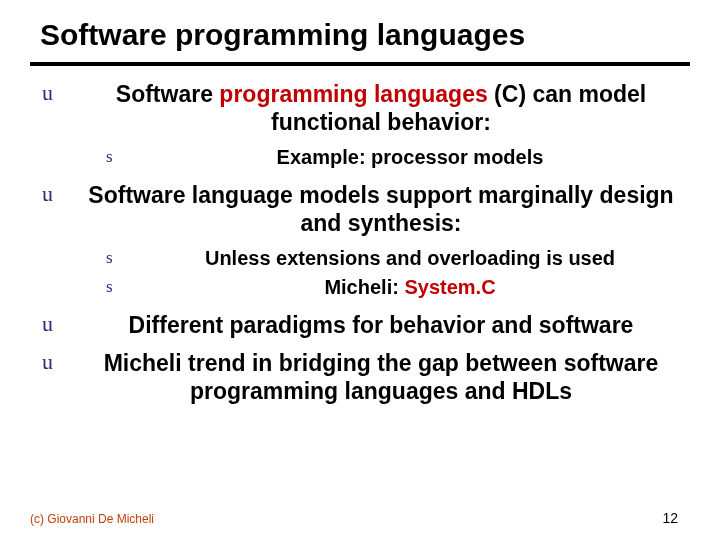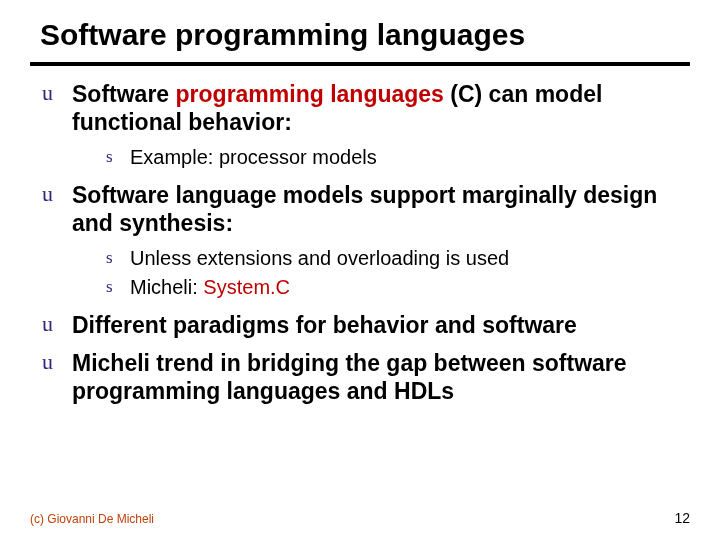--- a/index.html
+++ b/index.html
@@ -18,20 +18,21 @@
     padding: 0 10px 10px 10px;
   }
   .rule {
     border: none;
     border-top: 4px solid #000;
     margin: 0 0 14px 0;
   }
   ul.level1 {
     list-style: none;
     padding-left: 8px;
+    text-align: center;
   }
   ul.level1 > li {
     position: relative;
     padding-left: 34px;
     font-size: 23px;
     font-weight: bold;
     line-height: 1.22;
     margin-bottom: 10px;
   }
   ul.level1 > li::before {
@@ -47,21 +48,21 @@
   ul.level2 {
     list-style: none;
     padding-left: 32px;
     margin-top: 8px;
     margin-bottom: 4px;
   }
   ul.level2 > li {
     position: relative;
     padding-left: 26px;
     font-size: 20px;
-    font-weight: normal;
+    font-weight: bold;
     line-height: 1.35;
     margin-bottom: 2px;
   }
   ul.level2 > li::before {
     content: "s";
     position: absolute;
     left: 2px;
     top: 2px;
     font-family: "Times New Roman", serif;
     font-size: 17px;
@@ -72,21 +73,21 @@
   .footer {
     position: absolute;
     left: 30px;
     bottom: 14px;
     font-size: 12px;
     font-weight: normal;
     color: #c2410c;
   }
   .pagenum {
     position: absolute;
-    right: 30px;
+    right: 42px;
     bottom: 14px;
     font-size: 14px;
     font-weight: normal;
     color: #000;
     margin-top: 32px;
   }
 </style>
 </head>
 <body>
 

